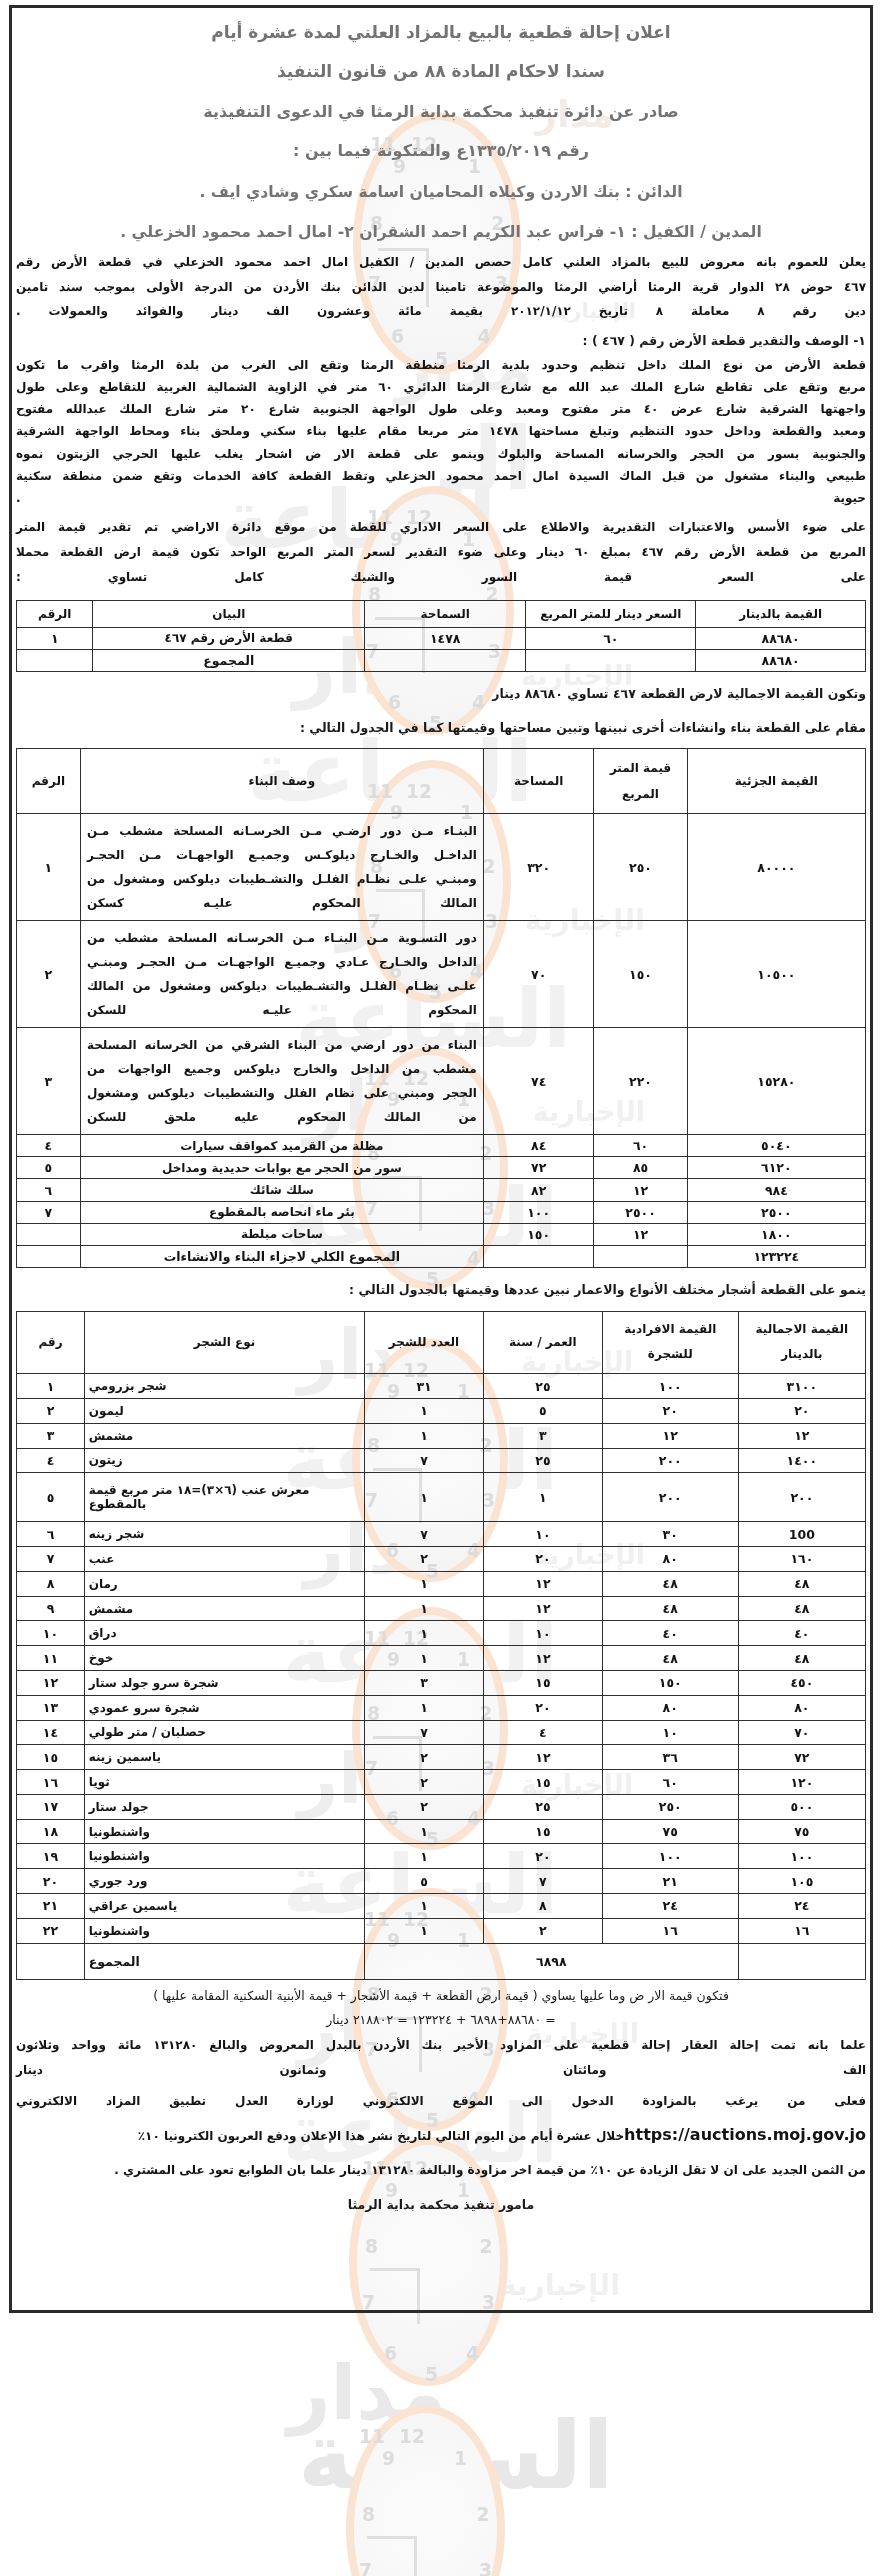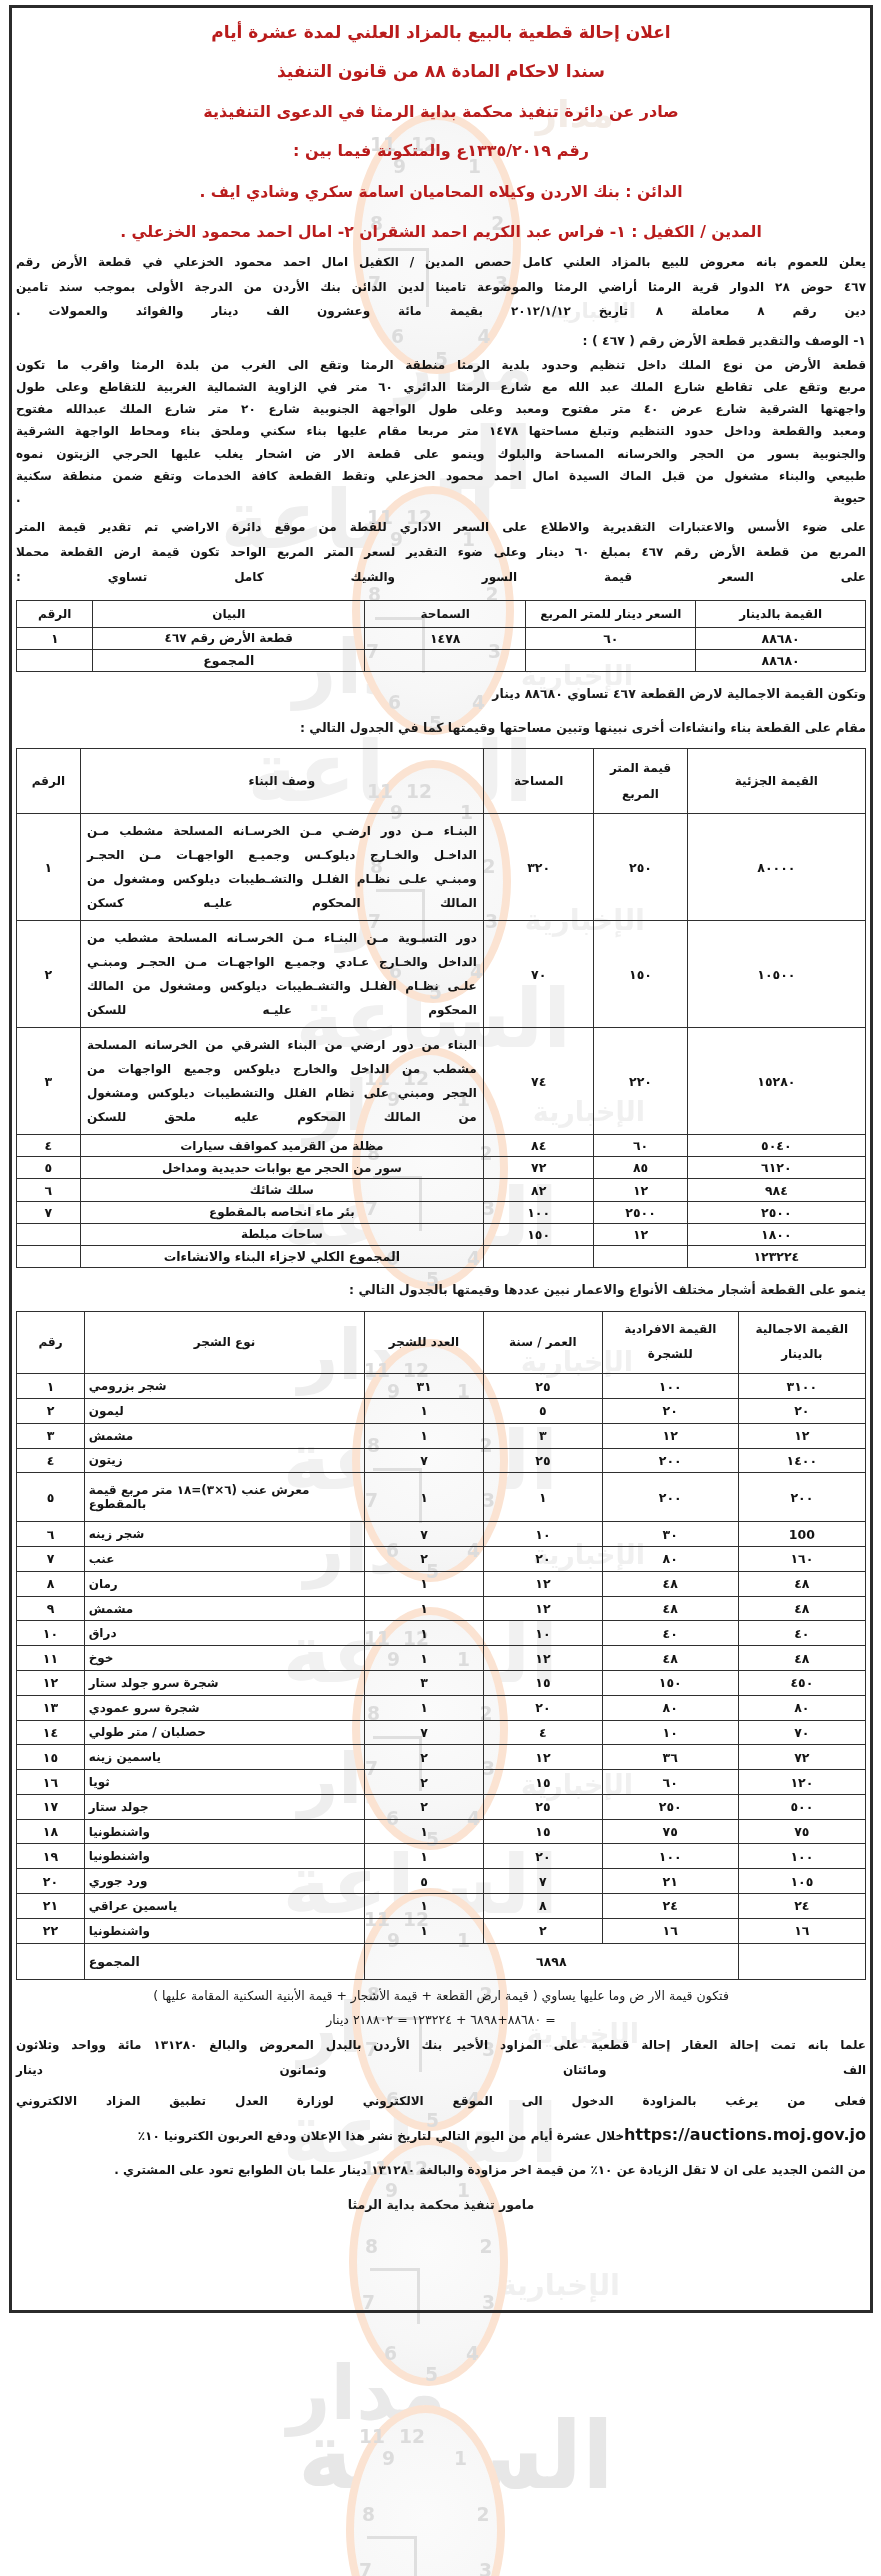--- a/index.html
+++ b/index.html
@@ -76,21 +76,21 @@
     padding:11.2px 16px 6.2px 16px;
     box-sizing:border-box;
   }
 
   
   .hd{
     text-align:center;
     font-weight:bold;
     line-height:1.5;
     margin:0 0 3.7px 0;
-    color:#b91c1c;
+    color:#737373;
   }
   .hd1{font-size:17px;margin-top:8.7px;}
   .hd2{font-size:17px;margin-top:13.7px;}
   .hd3{font-size:16px;margin-top:15px;}
   .hd4{font-size:16px;margin-top:15px;}
   .hd5{font-size:15.6px;margin-top:18.7px;text-align:center;}
   .hd6{font-size:15.6px;margin-top:16px;text-align:center;}
 
   
   p.body{

